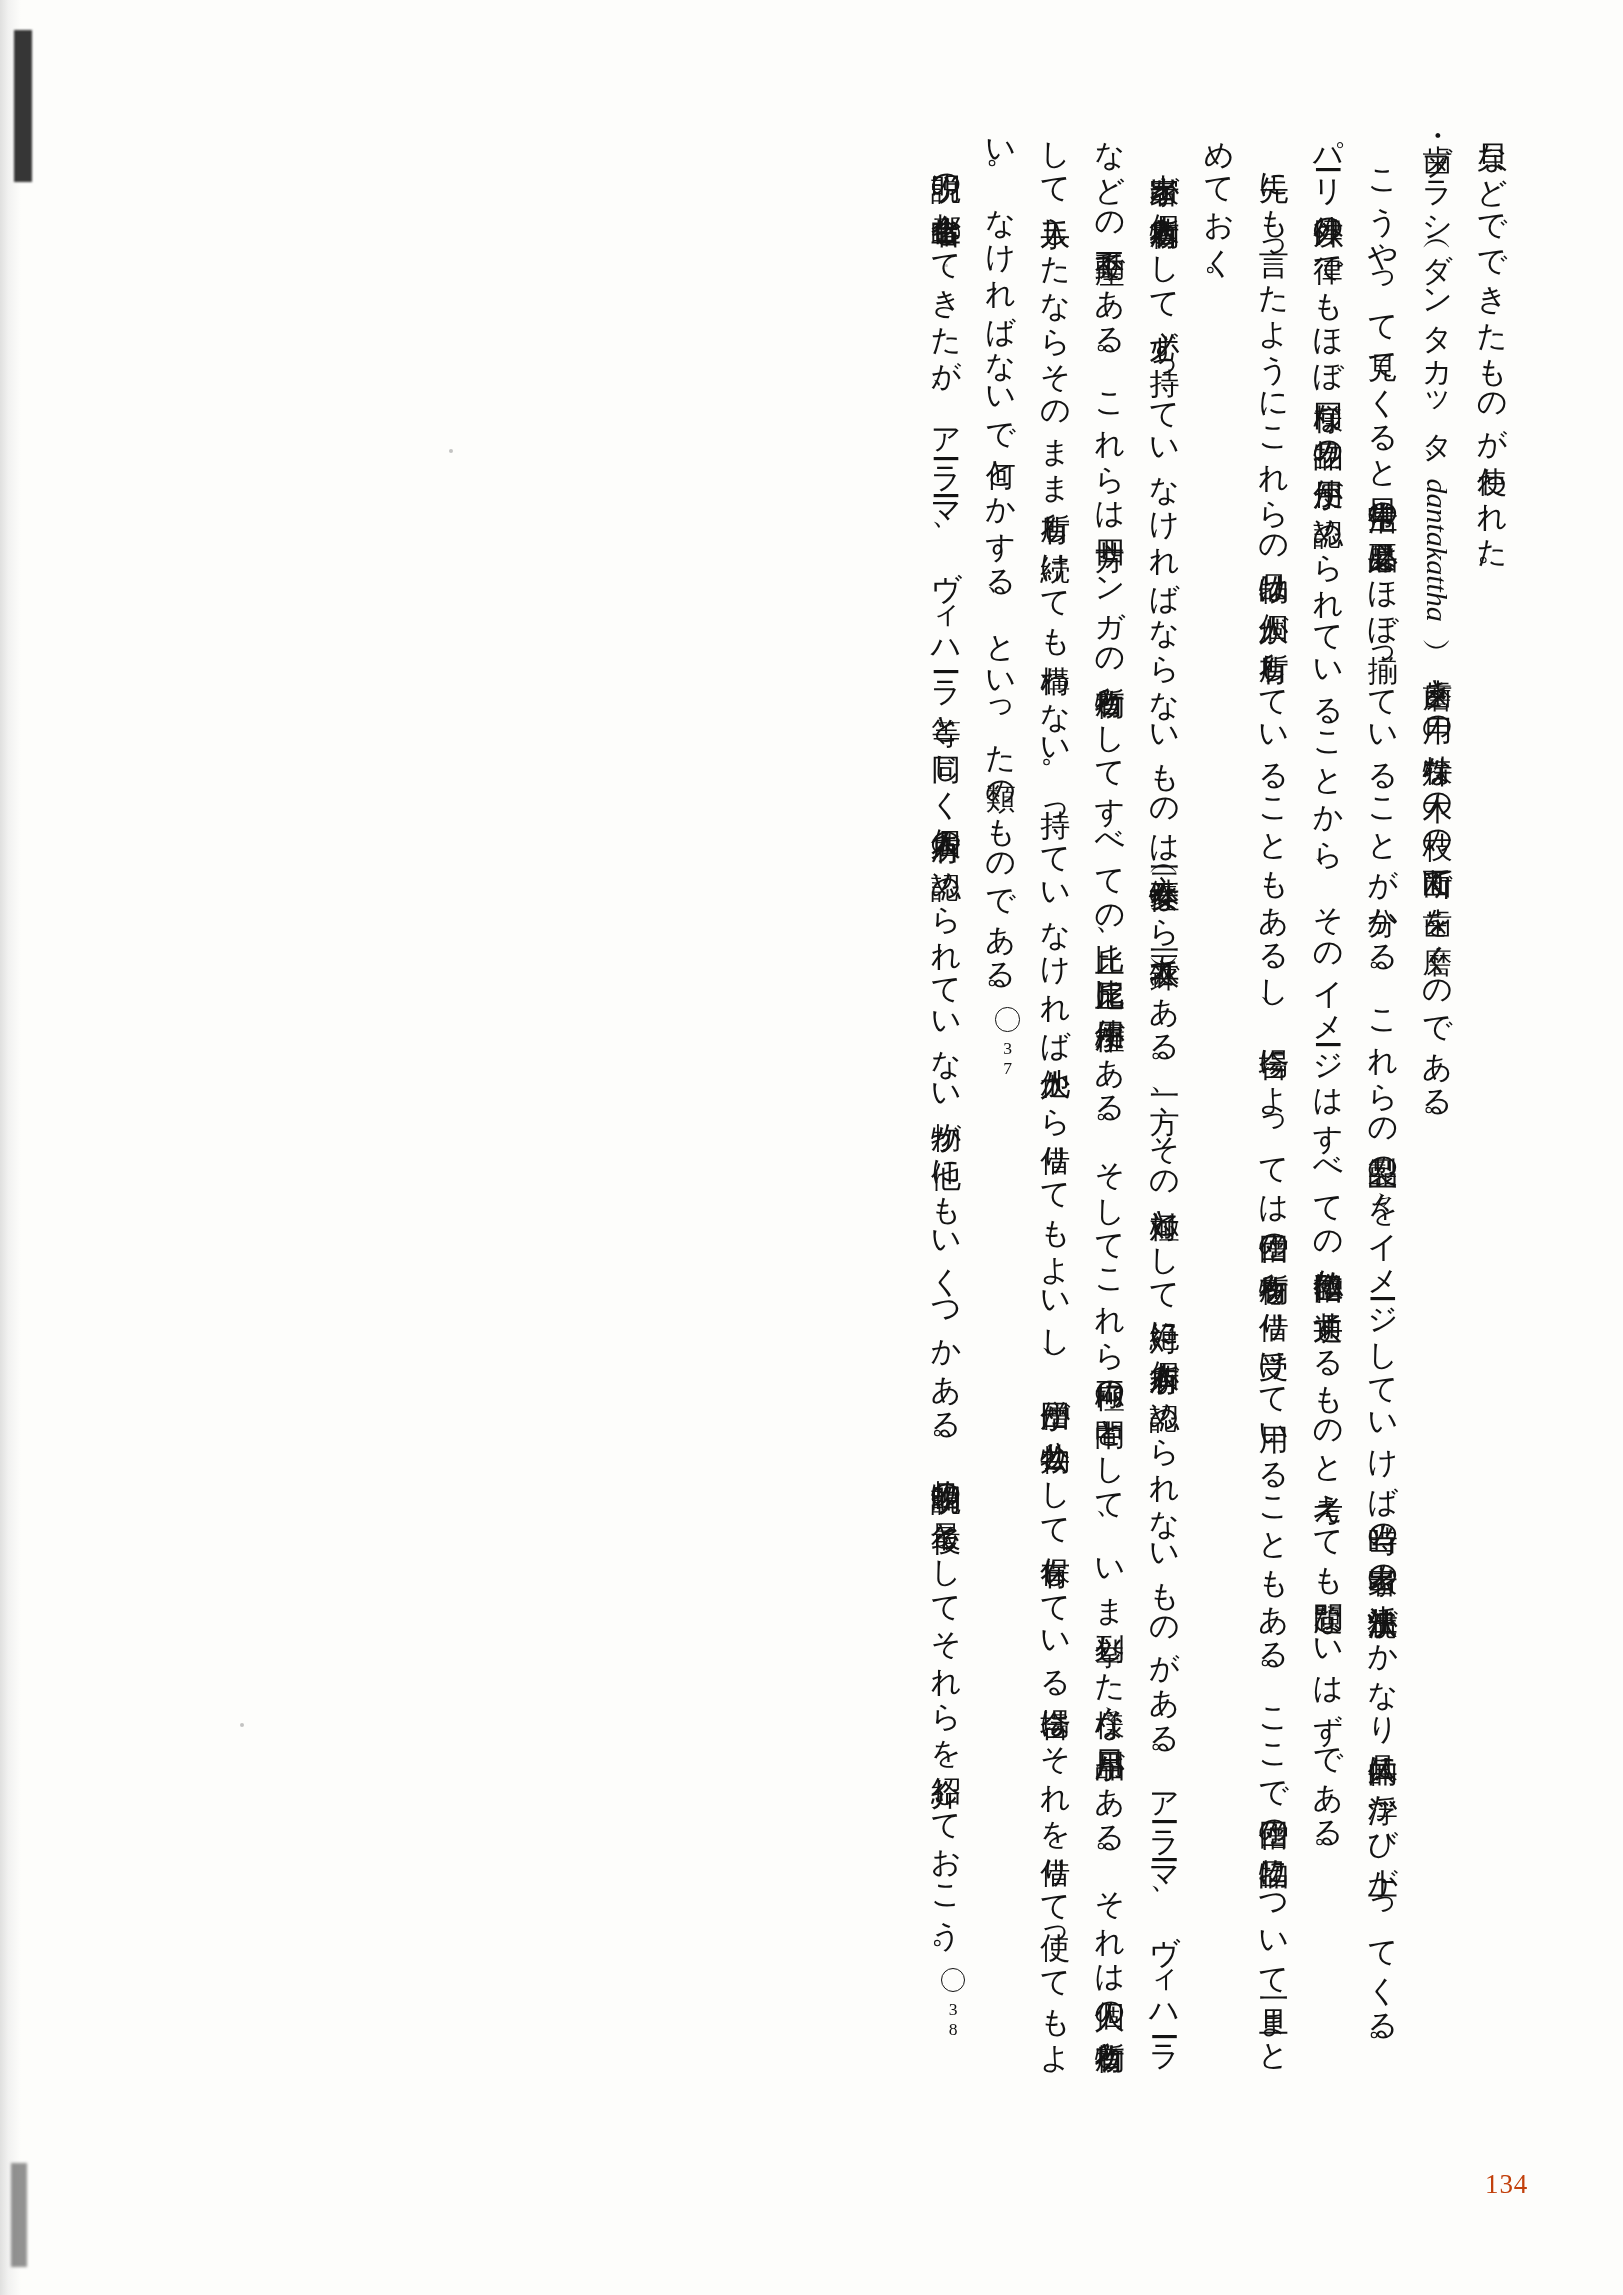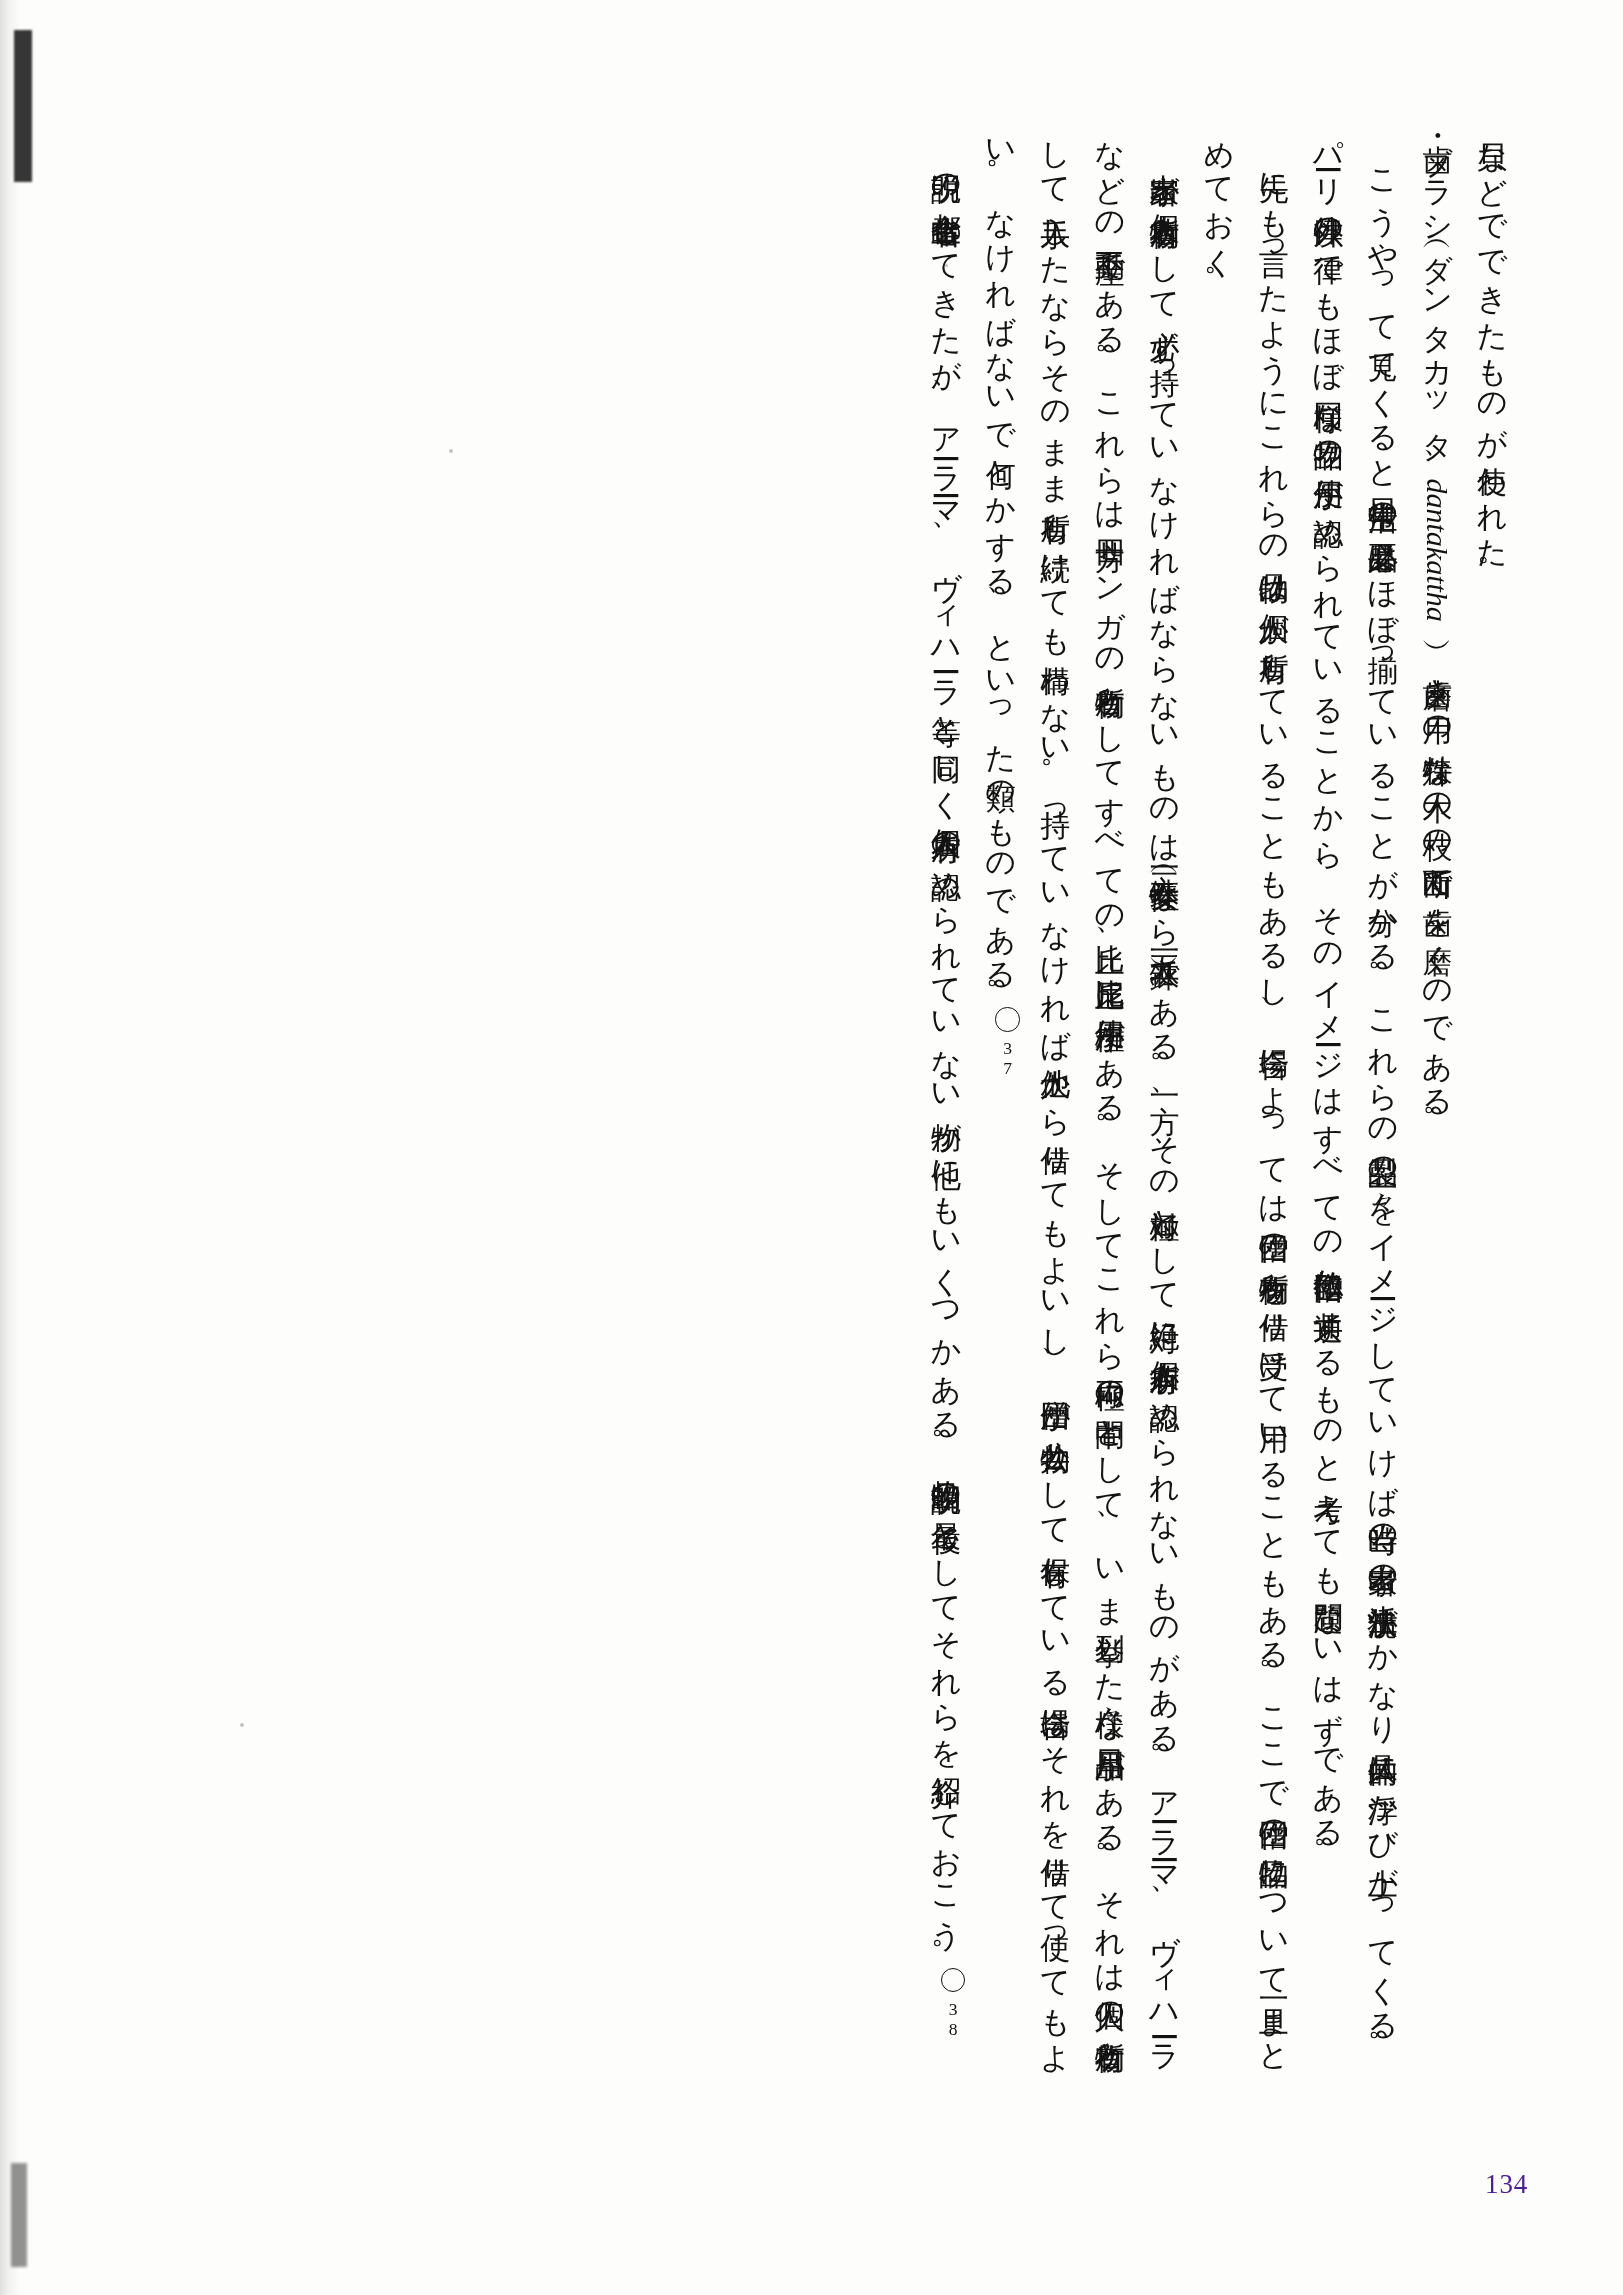--- a/index.html
+++ b/index.html
@@ -98,21 +98,21 @@
     text-align: center;
     letter-spacing: 0;
     vertical-align: middle;
   }
   .page-number {
     position: absolute;
     right: 95px;
     bottom: 95px;
     font-family: "Liberation Serif", "DejaVu Serif", serif;
     font-size: 27px;
-    color: #4c1d95;
+    color: #c2410c;
     letter-spacing: 0.8px;
   }
 </style>
 </head>
 <body>
 
 <div class="page">
 
   <div class="scan-edge-left"></div>
   <div class="scan-blot-top"></div>

